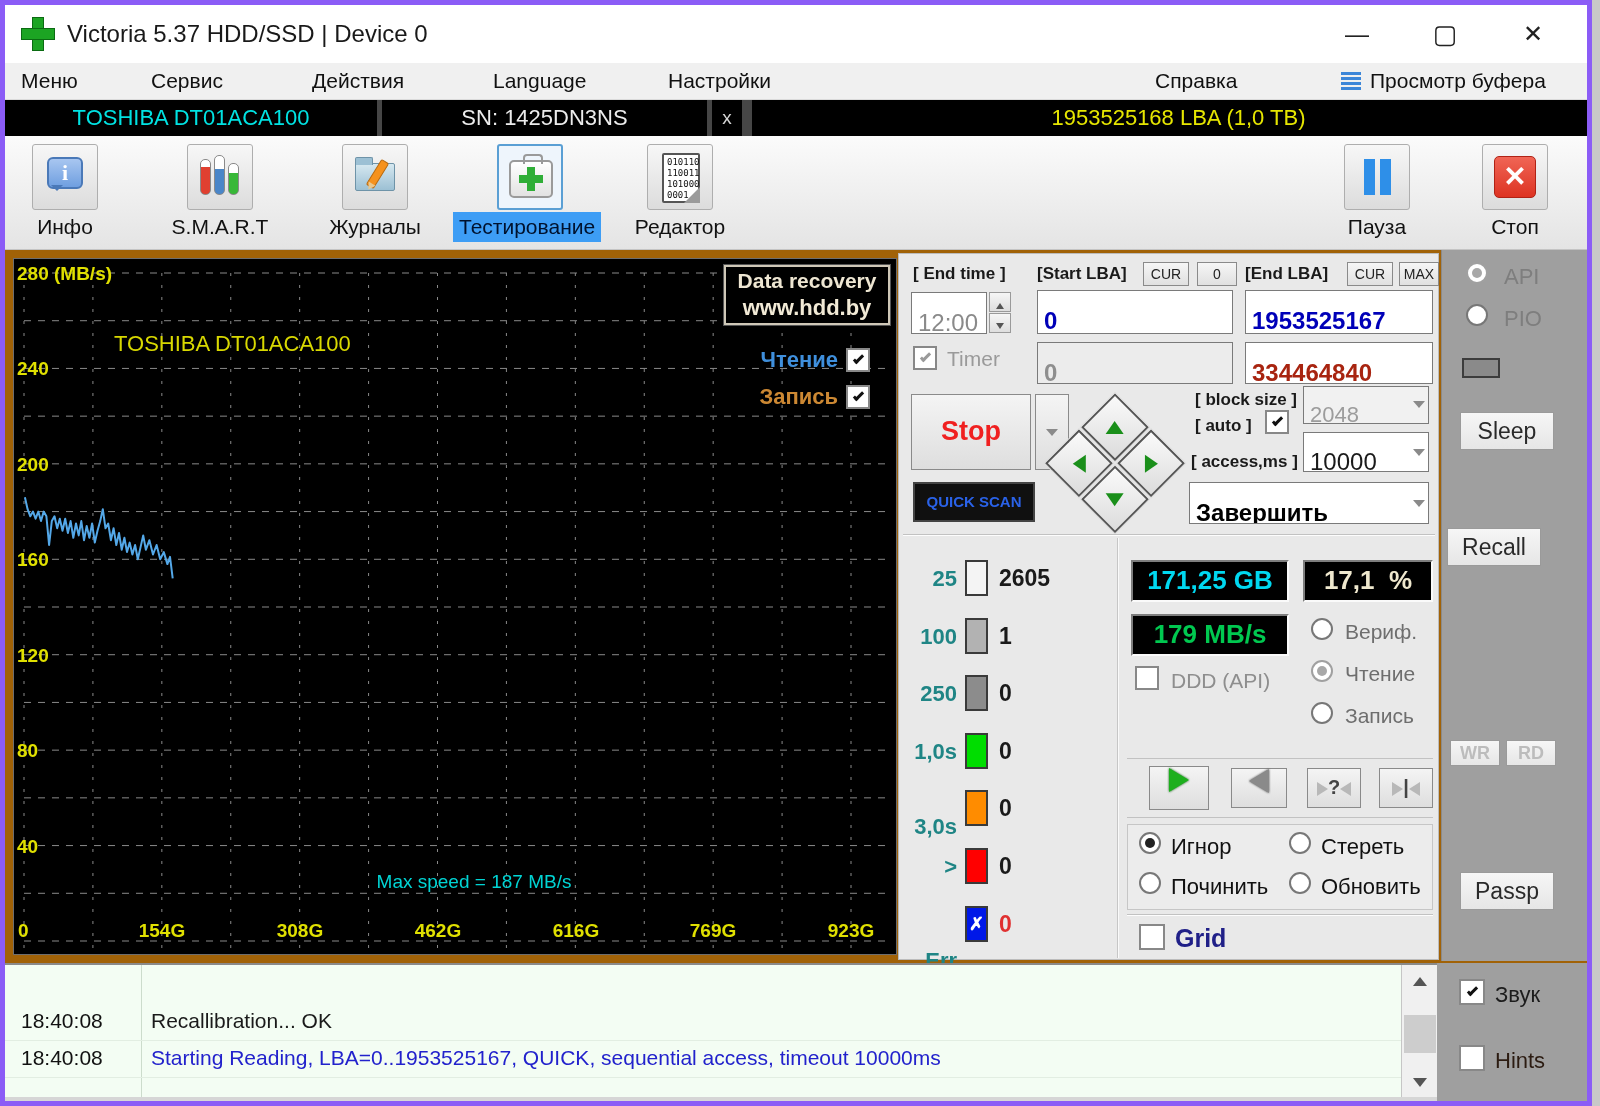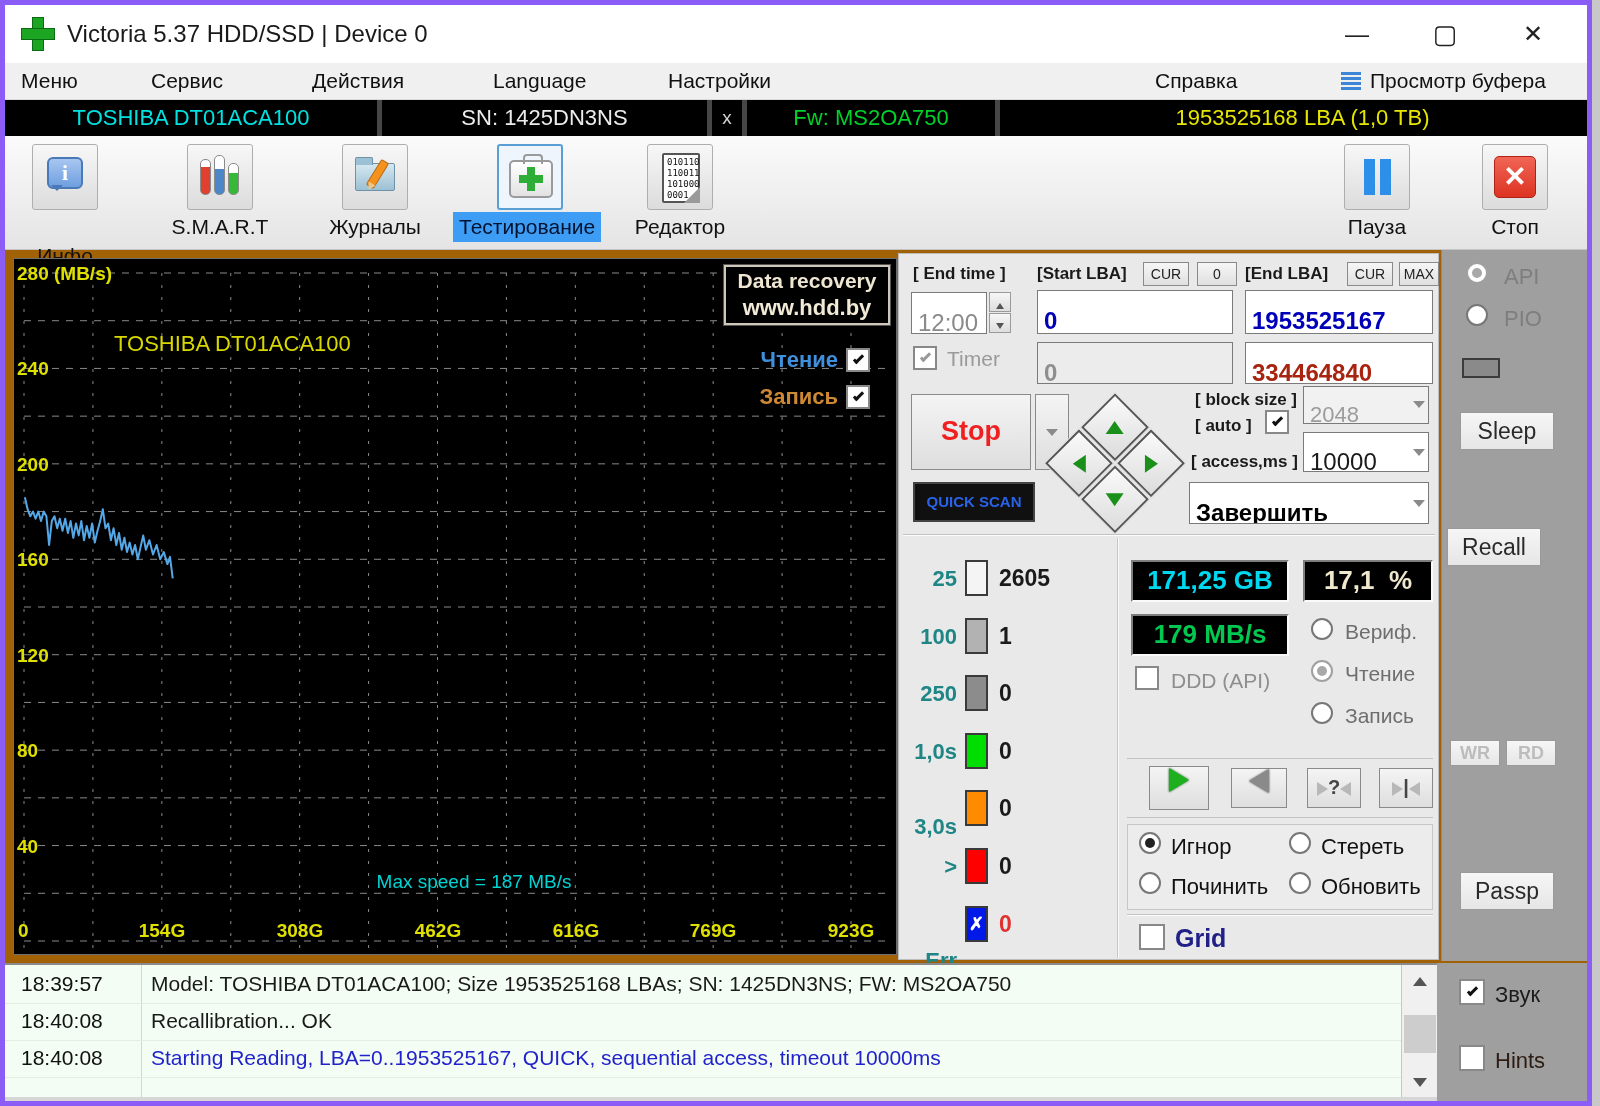--- a/index.html
+++ b/index.html
@@ -186,30 +186,29 @@
     <div class="menuitem abs" style="left:1365px;">Просмотр буфера</div>
   </div>
 
   <div id="deviceband" class="abs">
     <div class="devseg" style="flex:0 0 372px; color:#00e2e2;">TOSHIBA DT01ACA100</div>
     <div class="devsep"></div>
     <div class="devseg" style="flex:0 0 325px; color:#ececec;">SN: 1425DN3NS</div>
     <div class="devsep"></div>
     <div class="devseg" style="flex:0 0 30px; color:#d6d6d6; font-size:19px;">x</div>
     <div class="devsep"></div>
-    <div class="devseg" style="flex:0 0 248px; color:#00d22a;">Fw: MS2OA750</div>
     <div class="devsep"></div>
     <div class="devseg" style="flex:1 1 auto; color:#e6e600;">1953525168 LBA (1,0 TB)</div>
   </div>
 
   <div id="toolbar" class="abs">
     <div class="tbtn-box abs" style="left:27px;">
       <span class="ic-info">i</span>
     </div>
-    <div class="tbtn-label abs" style="left:0px; width:120px;margin-top:29px;">Инфо</div>
+    <div class="tbtn-label abs" style="left:0px; width:120px;">Инфо</div>
 
     <div class="tbtn-box abs" style="left:182px;">
       <span>
         <i class="tube" style="left:12px; top:14px; height:36px; background:linear-gradient(#fff 20%,#e04030 20%);"></i>
         <i class="tube" style="left:26px; top:10px; height:40px; background:linear-gradient(#fff 35%,#4a86c8 35%);"></i>
         <i class="tube" style="left:40px; top:18px; height:32px; background:linear-gradient(#fff 30%,#38b838 30%);"></i>
       </span>
     </div>
     <div class="tbtn-label abs" style="left:155px; width:120px;">S.M.A.R.T</div>
 
@@ -452,24 +451,20 @@
     <div class="abs" style="left:20px; top:108px; width:38px; height:20px; background:#8a8a8a; border:2px solid #3c3c3c;"></div>
     <div class="sbtn abs" style="left:18px; top:162px; width:94px; height:38px; line-height:36px;">Sleep</div>
     <div class="sbtn abs" style="left:5px; top:278px; width:94px; height:38px; line-height:36px;">Recall</div>
     <div class="sbtn abs" style="left:8px; top:490px; width:50px; height:26px; line-height:24px; font-size:18px; font-weight:bold; color:#bcbcbc;">WR</div>
     <div class="sbtn abs" style="left:64px; top:490px; width:50px; height:26px; line-height:24px; font-size:18px; font-weight:bold; color:#bcbcbc;">RD</div>
     <div class="sbtn abs" style="left:18px; top:622px; width:94px; height:38px; line-height:36px;">Passp</div>
   </div>
 
   <div id="logarea" class="abs">
     <div id="logdivider" class="abs"></div>
-    <div class="logrow abs" style="top:2px;">
-      <span class="logtime">18:39:57</span>
-      <span class="logtext" style="color:#1a1a1a;">Model: TOSHIBA DT01ACA100; Size 1953525168 LBAs; SN: 1425DN3NS; FW: MS2OA750</span>
-    </div>
     <div class="logrow abs" style="top:39px;">
       <span class="logtime">18:40:08</span>
       <span class="logtext" style="color:#1a1a1a;">Recallibration... OK</span>
     </div>
     <div class="logrow abs" style="top:76px;">
       <span class="logtime">18:40:08</span>
       <span class="logtext" style="color:#2222cc;">Starting Reading, LBA=0..1953525167, QUICK, sequential access, timeout 10000ms</span>
     </div>
     <div id="logscroll" class="abs">
       <div class="scr-arrow up" style="top:2px;">

